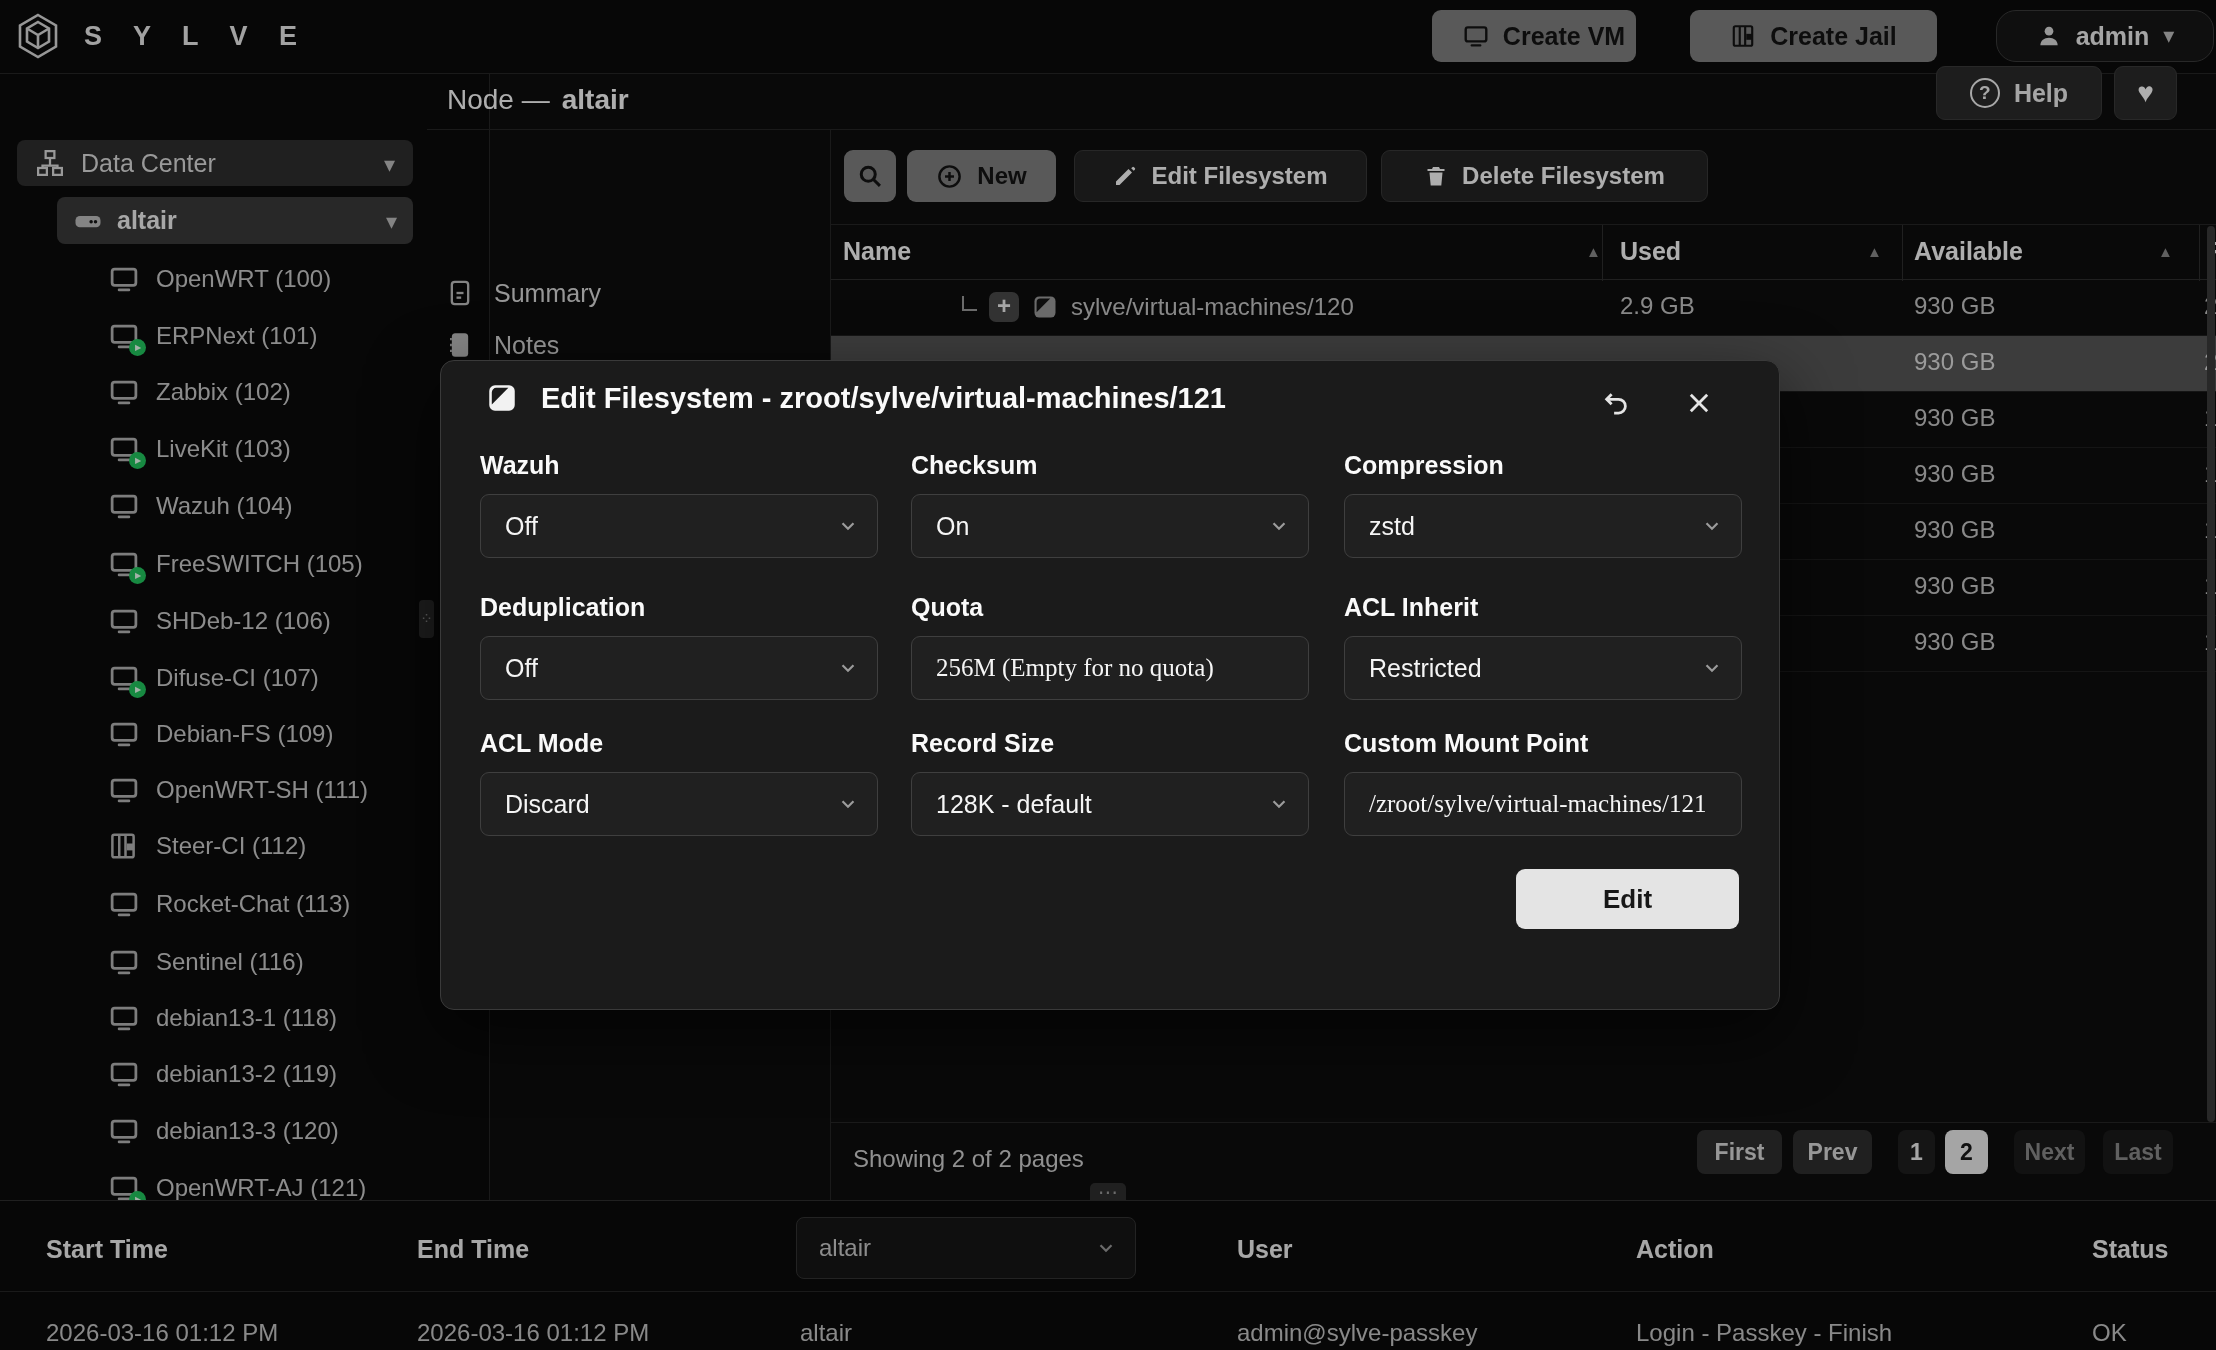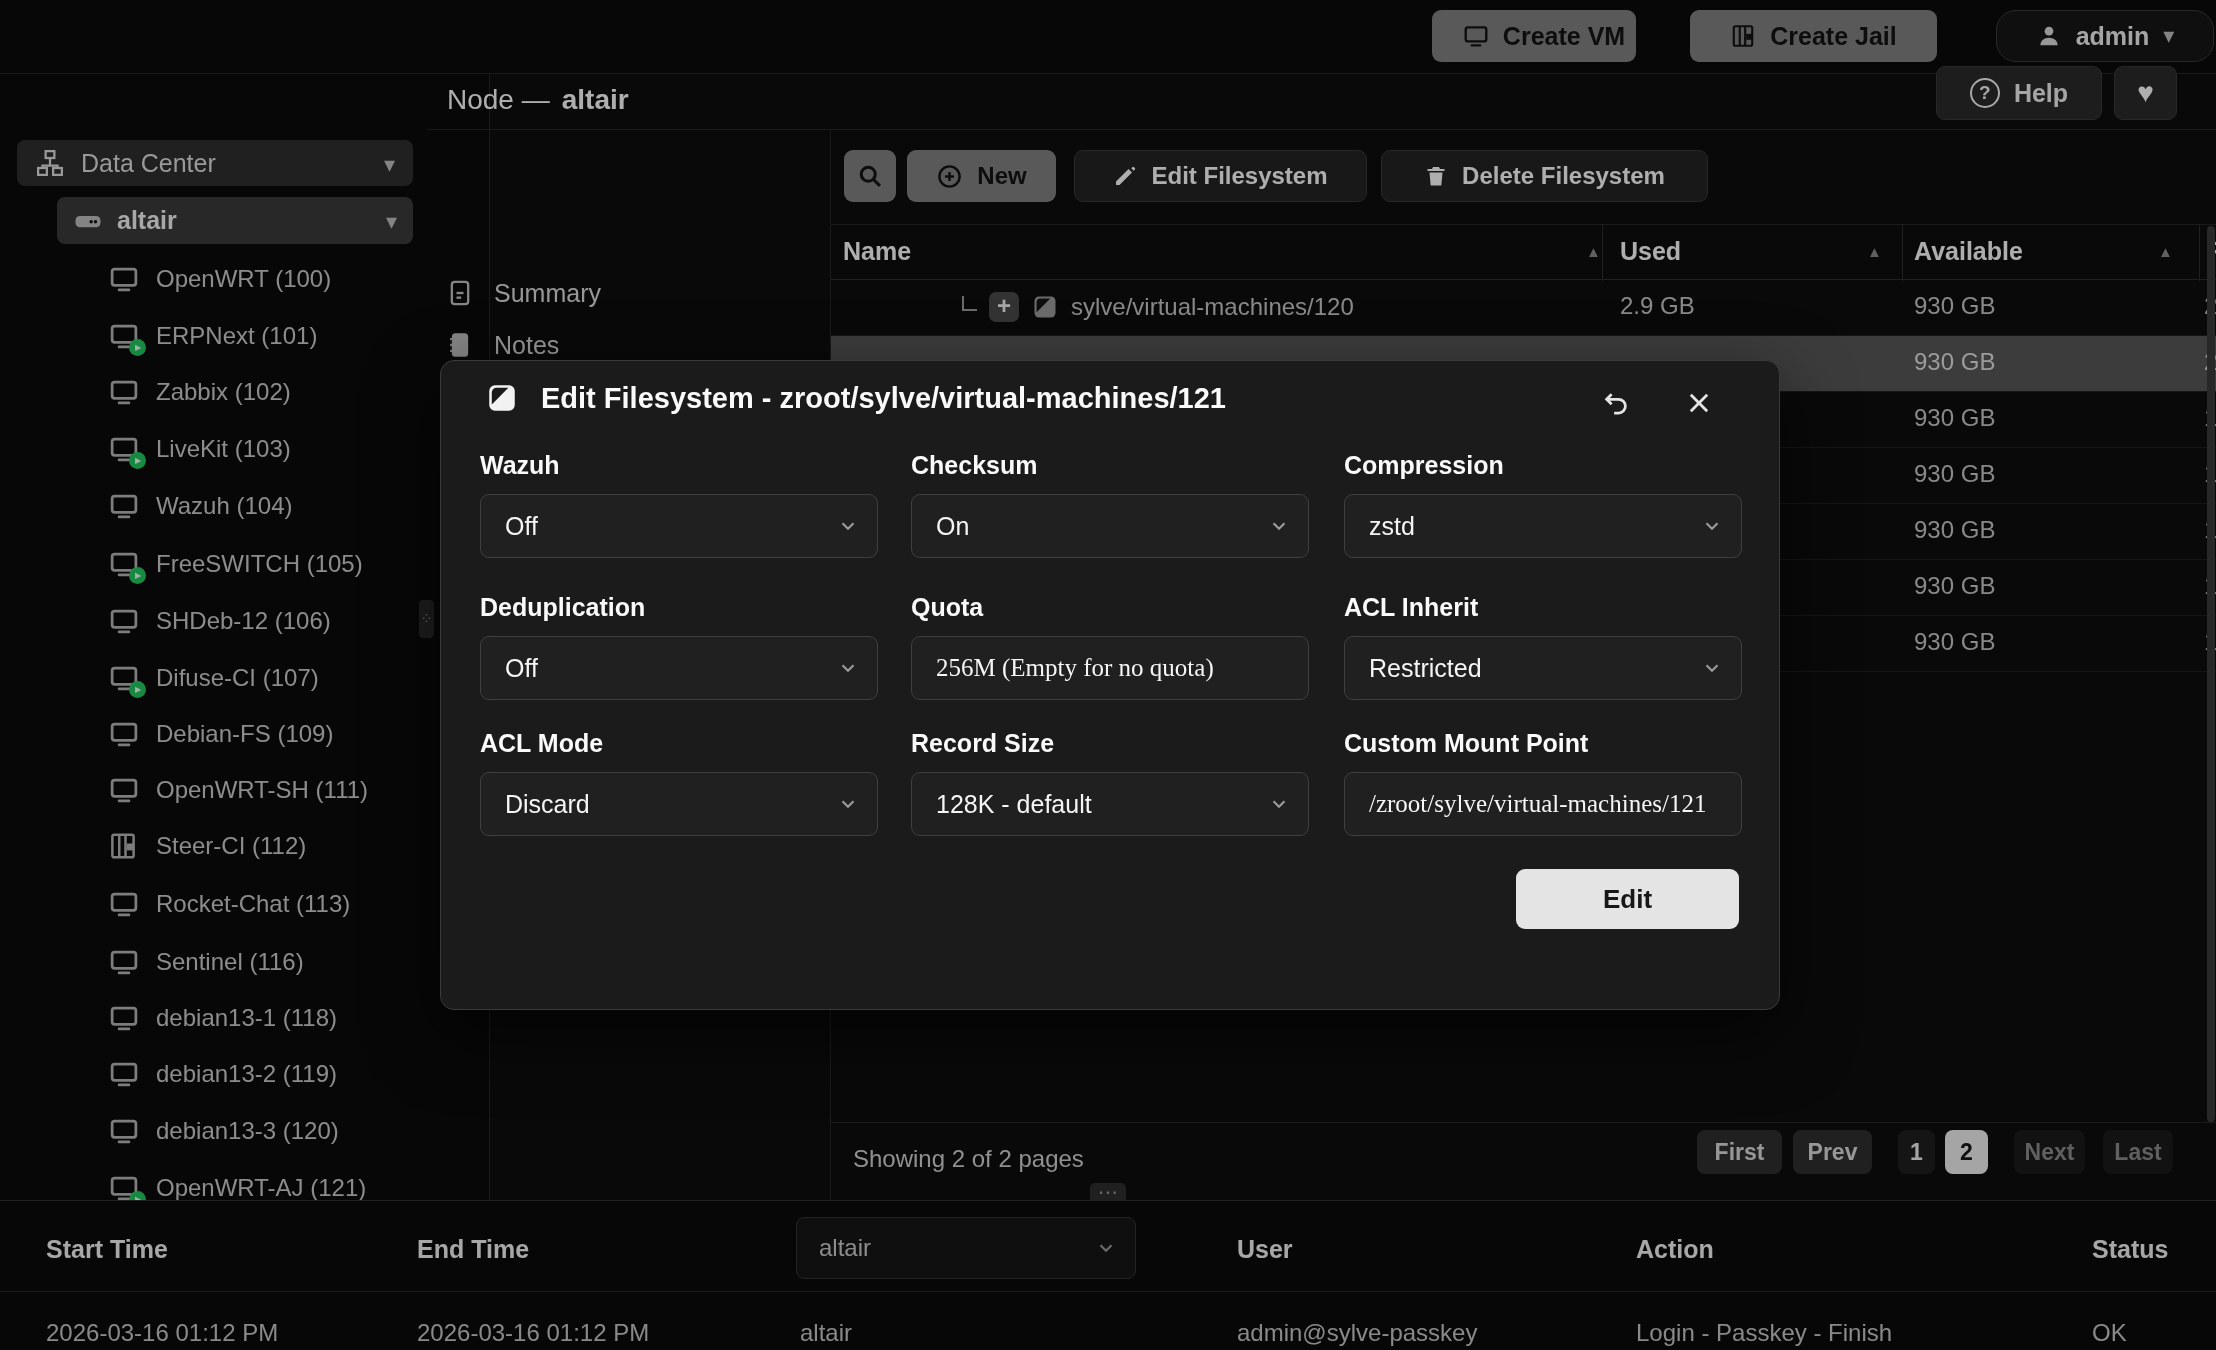--- a/index.html
+++ b/index.html
@@ -116,20 +116,30 @@
           border-radius:9px; font-size:26px; font-weight:600; cursor:pointer;
           font-family:"Liberation Sans","DejaVu Sans",sans-serif; }
   svg{ display:block; }
 </style>
 </head>
 <body>
 
 <div id="app">
 
   <div class="abs topbar">
+    <div class="abs brand">
+      <span>
+        <svg width="48" height="48" viewBox="0 0 48 48" fill="none" stroke="#d9d9d9" stroke-width="2.6">
+          <path d="M24 3 42 13.5 V34.5 L24 45 6 34.5 V13.5 Z"></path>
+          <path d="M24 10 35 16.5 V29.5 L24 36 13 29.5 V16.5 Z"></path>
+          <path d="M13 16.5 24 23 35 16.5 M24 23 V36"></path>
+        </svg>
+      </span>
+      <span class="brand-name">S Y L V E</span>
+    </div>
     <div class="abs tb-btn btn-light" style="left:1432px; top:10px; width:204px;padding-left:20px;">
       <span>
         <svg width="26" height="26" viewBox="0 0 24 24">
             <rect x="2.5" y="4" width="19" height="13" rx="2" fill="none" stroke="currentColor" stroke-width="2.2"></rect>
             <rect x="7" y="19.5" width="10" height="2.2" rx="1" fill="currentColor"></rect>
           </svg>
       </span>
       <span>Create VM</span>
     </div>
     <div class="abs tb-btn btn-light" style="left:1690px; top:10px; width:247px;">

